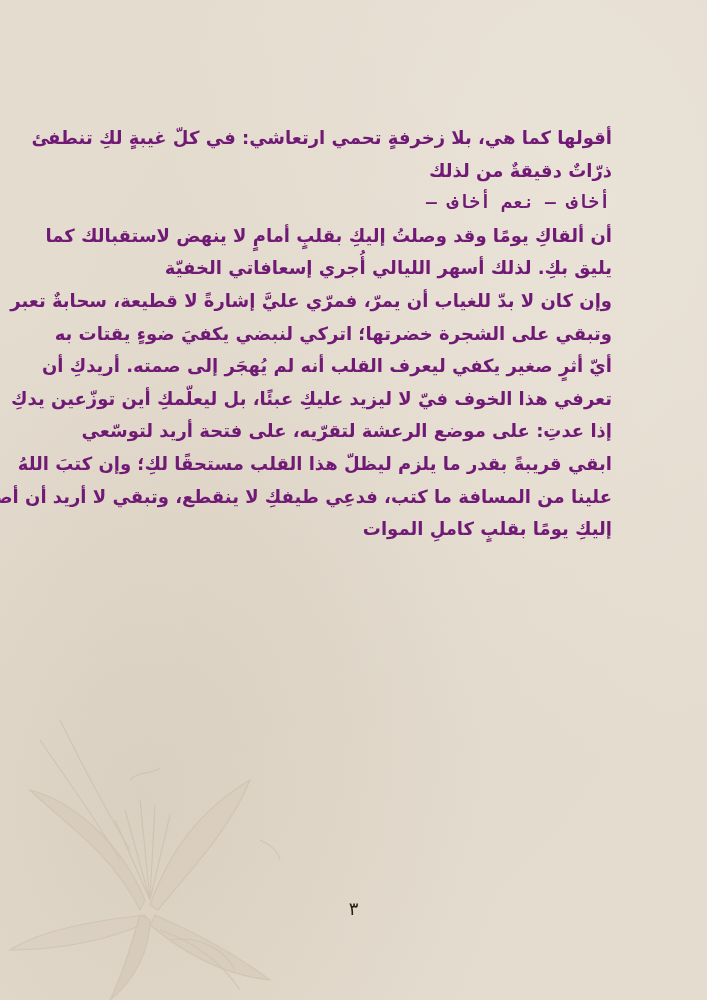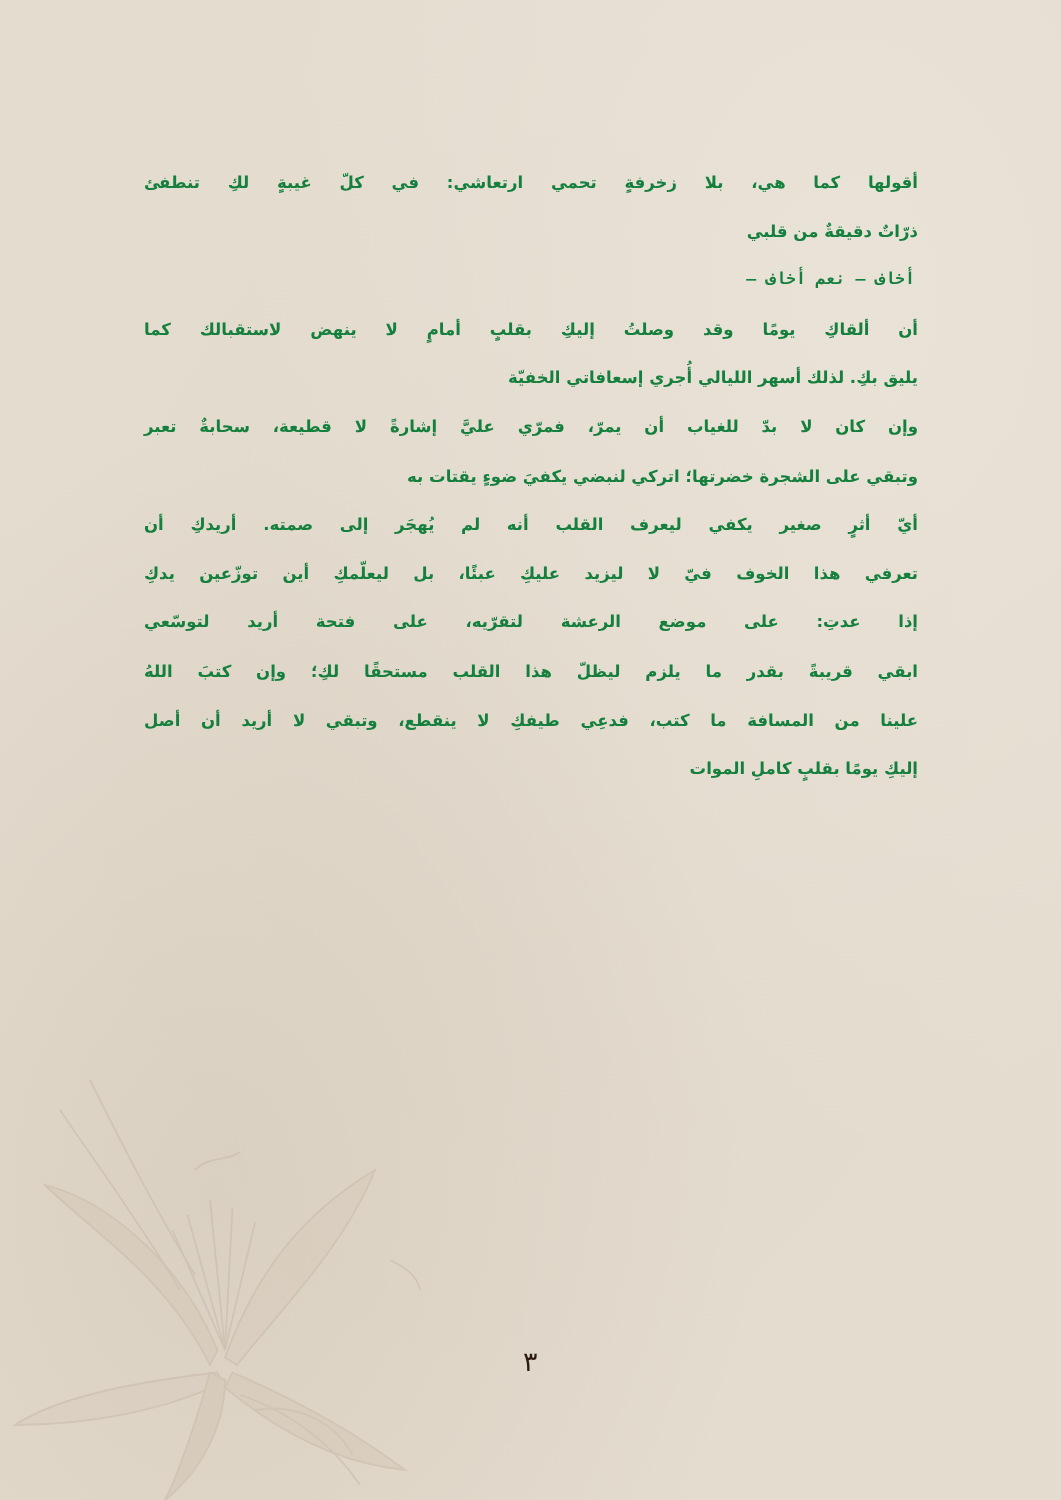--- a/index.html
+++ b/index.html
@@ -25,28 +25,28 @@
     .flower {
       position: absolute;
       left: 0;
       top: 700px;
       width: 300px;
       height: 300px;
       opacity: 0.55;
     }
     .body-text {
       position: absolute;
-      top: 106px;
+      top: 122px;
       left: 96px;
       width: 516px;
       direction: rtl;
       text-align: right;
-      color: #15803d;
+      color: #701a75;
       font-weight: bold;
-      font-size: 11px;
+      font-size: 18px;
     }
     .line {
       height: 32.6px;
       line-height: 32.6px;
       white-space: nowrap;
       overflow: visible;
     }
     .line.justify {
       text-align: justify;
       text-align-last: justify;
@@ -87,21 +87,21 @@
       <path d="M150 200 L115 120"></path>
       <path d="M130 80 C140 70 150 75 160 68"></path>
       <path d="M260 140 C270 145 278 150 280 160"></path>
       <path d="M160 230 C190 240 220 260 240 290"></path>
       <path d="M170 240 C200 235 225 250 235 270"></path>
     </g>
   </svg>
 
   <div class="body-text">
     <div class="line justify">أقولها كما هي، بلا زخرفةٍ تحمي ارتعاشي: في كلّ غيبةٍ لكِ تنطفئ</div>
-    <div class="line">ذرّاتٌ دقيقةٌ من قلبي</div>
+    <div class="line">ذرّاتٌ دقيقةٌ من لذلك</div>
     <div class="line indent">أخاف — نعم أخاف —</div>
     <div class="line justify">أن ألقاكِ يومًا وقد وصلتُ إليكِ بقلبٍ أمامٍ لا ينهض لاستقبالك كما</div>
     <div class="line">يليق بكِ. لذلك أسهر الليالي أُجري إسعافاتي الخفيّة</div>
     <div class="line justify">وإن كان لا بدّ للغياب أن يمرّ، فمرّي عليَّ إشارةً لا قطيعة، سحابةٌ تعبر</div>
     <div class="line">وتبقي على الشجرة خضرتها؛ اتركي لنبضي يكفيَ ضوءٍ يقتات به</div>
     <div class="line justify">أيّ أثرٍ صغير يكفي ليعرف القلب أنه لم يُهجَر إلى صمته. أريدكِ أن</div>
     <div class="line justify">تعرفي هذا الخوف فيّ لا ليزيد عليكِ عبئًا، بل ليعلّمكِ أين توزّعين يدكِ</div>
     <div class="line justify">إذا عدتِ: على موضع الرعشة لتقرّيه، على فتحة أريد لتوسّعي</div>
     <div class="line justify">ابقي قريبةً بقدر ما يلزم ليظلّ هذا القلب مستحقًا لكِ؛ وإن كتبَ اللهُ</div>
     <div class="line justify">علينا من المسافة ما كتب، فدعِي طيفكِ لا ينقطع، وتبقي لا أريد أن أصل</div>

